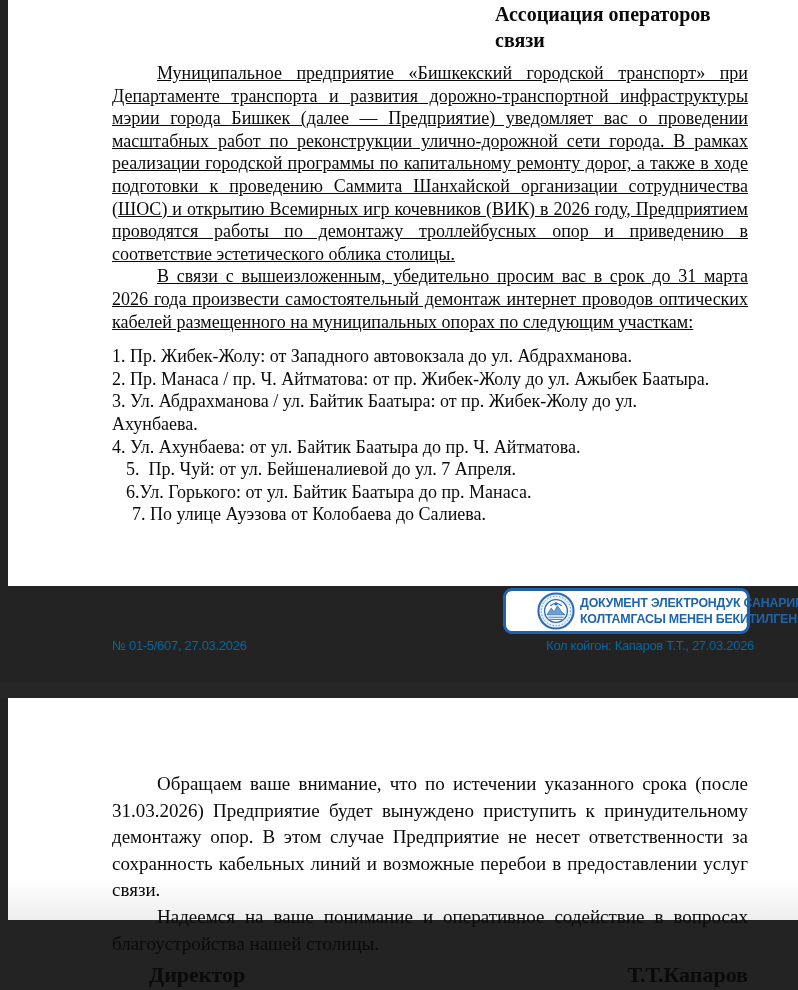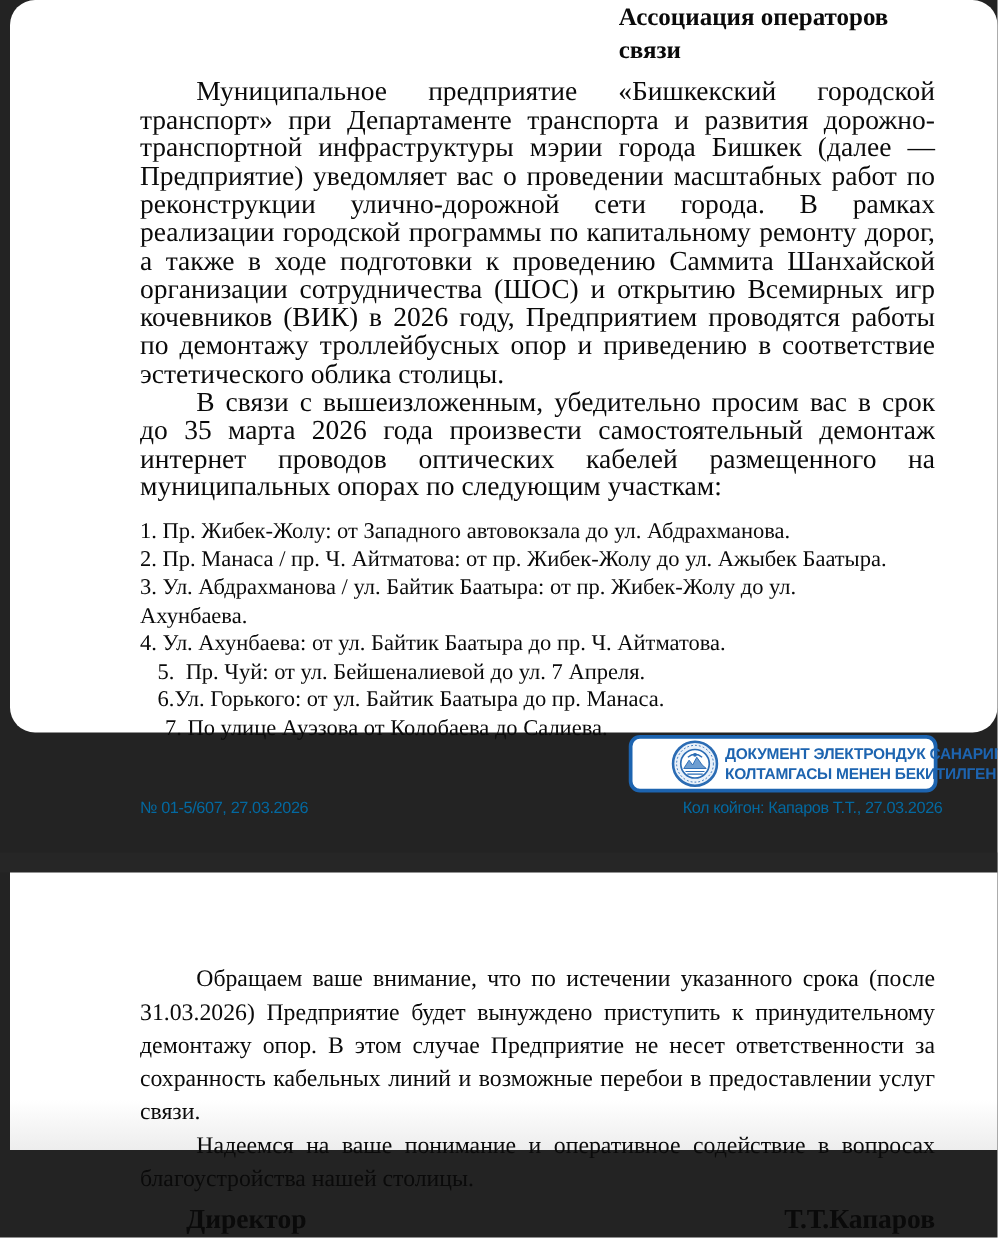--- a/index.html
+++ b/index.html
@@ -10,44 +10,45 @@
     overflow: hidden;
     font-family: "Liberation Serif", "DejaVu Serif", serif;
   }
   .page {
     position: absolute;
     left: 8px;
     width: 790px;
     background: #ffffff;
     color: #0a0a0a;
   }
-  .page-1 { top: 0; height: 586px; border-radius: 20px; }
+  .page-1 { top: 0; height: 586px; }
   .page-2 {
     top: 698px; height: 222px;
     background: linear-gradient(180deg, #ffffff 82%, #ededed 100%);
     font-family: Liberation Serif, serif;
   }
   .content-1 { padding: 0 50px 0 104px; }
   .content-2 { padding: 73px 50px 0 104px; }
 
   .recipient {
     margin-left: 383px;
     margin-top: 1px;
     width: 225px;
     font-size: 20px;
     line-height: 26px;
     font-weight: bold;
     text-align: left;
   }
   .para {
-    font-size: 22px;
+    font-size: 18px;
     line-height: 22.6px;
     text-align: justify;
     text-indent: 45px;
     margin: 0;
+    text-decoration: underline;
   }
   .para-p2 {
     font-size: 19px;
     line-height: 26.6px;
     text-align: justify;
     text-indent: 45px;
     margin: 0;
   }
   .first-para { margin-top: 9px; }
   .list { max-width: 612px; margin-top: 12px; }
@@ -109,21 +110,21 @@
   }
 </style>
 </head>
 <body>
 
 <div class="page page-1">
   <div class="content-1">
     <div class="recipient">Ассоциация операторов связи</div>
 
     <p class="para first-para">Муниципальное предприятие «Бишкекский городской транспорт» при Департаменте транспорта и развития дорожно-транспортной инфраструктуры мэрии города Бишкек (далее — Предприятие) уведомляет вас о проведении масштабных работ по реконструкции улично-дорожной сети города. В рамках реализации городской программы по капитальному ремонту дорог, а также в ходе подготовки к проведению Саммита Шанхайской организации сотрудничества (ШОС) и открытию Всемирных игр кочевников (ВИК) в 2026 году, Предприятием проводятся работы по демонтажу троллейбусных опор и приведению в соответствие эстетического облика столицы.</p>
-    <p class="para">В связи с вышеизложенным, убедительно просим вас в срок до 35 марта 2026 года произвести самостоятельный демонтаж интернет проводов оптических кабелей размещенного на муниципальных опорах по следующим участкам:</p>
+    <p class="para">В связи с вышеизложенным, убедительно просим вас в срок до 31 марта 2026 года произвести самостоятельный демонтаж интернет проводов оптических кабелей размещенного на муниципальных опорах по следующим участкам:</p>
 
     <div class="list">
       <div class="list-item">1. Пр. Жибек-Жолу: от Западного автовокзала до ул. Абдрахманова.</div>
       <div class="list-item">2. Пр. Манаса / пр. Ч. Айтматова: от пр. Жибек-Жолу до ул. Ажыбек Баатыра.</div>
       <div class="list-item">3. Ул. Абдрахманова / ул. Байтик Баатыра: от пр. Жибек-Жолу до ул. Ахунбаева.</div>
       <div class="list-item">4. Ул. Ахунбаева: от ул. Байтик Баатыра до пр. Ч. Айтматова.</div>
       <div class="list-item indent-a">5.  Пр. Чуй: от ул. Бейшеналиевой до ул. 7 Апреля.</div>
       <div class="list-item indent-a">6.Ул. Горького: от ул. Байтик Баатыра до пр. Манаса.</div>
       <div class="list-item indent-b">7. По улице Ауэзова от Колобаева до Салиева.</div>
     </div>

